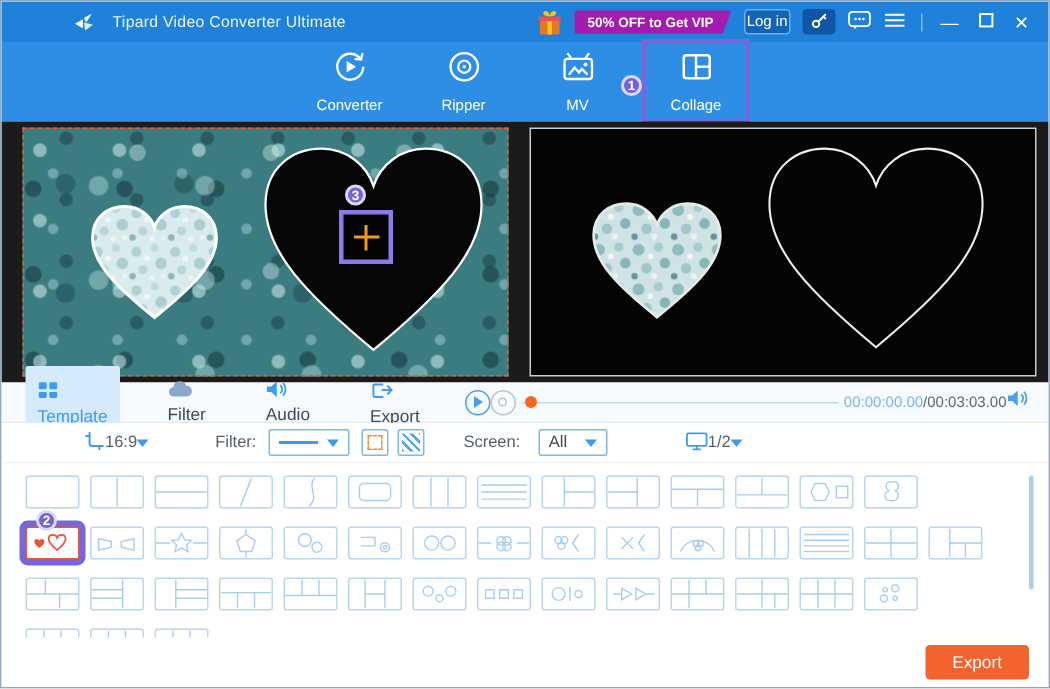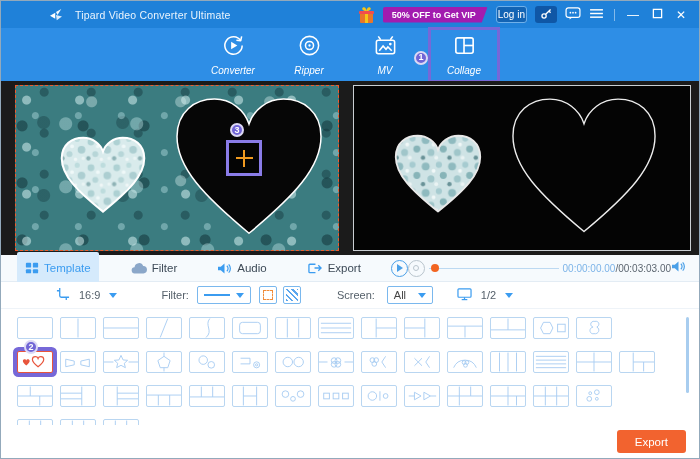--- a/index.html
+++ b/index.html
@@ -16,21 +16,21 @@
            clip-path:polygon(0 0,100% 0,calc(100% - 6px) 100%,0 100%); cursor:pointer; }
   .login-btn { background:#1364b4; border:1px solid #6fb0ea; color:#fff; font-size:10px; height:17px; padding:0 1px; border-radius:3px; cursor:pointer; font-family:inherit; }
   .key-btn { background:#0f57a6; border:none; width:22px; height:17px; border-radius:3px; display:flex; align-items:center; justify-content:center; cursor:pointer; }
   .tb-icon { color:#eaf4fd; display:flex; align-items:center; cursor:pointer; background:none; border:none; }
   .tb-sep { width:1px; height:12px; background:rgba(255,255,255,.45); margin:0 2px; }
   .winctl { color:#fff; font-size:12px; width:16px; text-align:center; cursor:pointer; background:none; border:none; font-family:inherit; }
 
   
   .navbar { position:absolute; left:0; top:27px; width:100%; height:53px; background:#2e8ee6; display:flex; align-items:center; justify-content:center; gap:10px; }
   .nav-tab { position:relative; width:66px; display:flex; flex-direction:column; align-items:center; gap:3px; padding:3px 0 4px; cursor:pointer; }
-  .nav-tab .nav-label { color:#fff; font-size:10px;font-style:italic; }
+  .nav-tab .nav-label { color:#fff; font-size:10px; }
   .nav-tab.boxed { border:3px solid #7668d8; width:72px; }
   .step-badge { width:14px; height:14px; border-radius:50%; background:#7165d6; border:2px solid #dcd8f4; color:#fff; font-size:9px; font-weight:bold;
                 display:flex; align-items:center; justify-content:center; line-height:1; }
   .badge-nav { position:absolute; left:-17px; top:21px; }
 
   
   .preview-strip { position:absolute; left:0; top:80px; width:100%; height:174px; background:#1b1b1b; }
   .panel { position:absolute; top:4px; height:166px; }
   .panel-left { left:14px; width:324px; border:1px dashed #ee5a2c;
     background-color:#3b7c80;
@@ -47,39 +47,39 @@
   .panel svg.hearts { position:absolute; left:0; top:0; width:100%; height:100%; }
   .plus-box { position:absolute; left:210px; top:54px; width:36px; height:36px; border:3px solid #8a7ce8; background:rgba(0,0,0,.2);
               display:flex; align-items:center; justify-content:center; cursor:pointer; }
   .plus-box .ph { position:absolute; width:17px; height:2.5px; background:#f09a20; }
   .plus-box .pv { position:absolute; width:2.5px; height:17px; background:#f09a20; }
   .badge-plus { position:absolute; left:214px; top:37px; }
 
   
   .controls-row { position:absolute; left:0; top:254px; width:100%; height:27px; background:#f6fafd; border-bottom:1px solid #e3ecf4; display:flex; align-items:center; }
   .panel-tabs { display:flex; align-items:center; gap:24px; margin-left:16px; }
-  .ptab { display:flex; align-items:center; gap:5px; font-size:11.5px; color:#3d4a57; cursor:pointer; padding:9px 8px; border-radius:2px; }
+  .ptab { display:flex; align-items:flex-start; gap:5px; font-size:11.5px; color:#3d4a57; cursor:pointer; padding:9px 8px; border-radius:2px;flex-direction:column; }
   .ptab.active { background:#d5eafc; color:#3b9cf0; }
   .playback { display:flex; align-items:center; margin-left:22px; flex:1; padding-right:13px; gap:0; }
   .pb-btn { width:17px; height:17px; border-radius:50%; background:none; display:flex; align-items:center; justify-content:center; cursor:pointer; }
   .pb-play { border:1.4px solid #4aa0e8; }
   .pb-play .tri { width:0; height:0; border-left:6px solid #4aa0e8; border-top:4px solid transparent; border-bottom:4px solid transparent; margin-left:2px; }
   .pb-stop { border:1.4px solid #b9c5cd; }
   .pb-stop .dot { width:6px; height:6px; border:1.4px solid #b9c5cd; border-radius:50%; }
   .slider { flex:1; height:10px; position:relative; cursor:pointer; margin:0 4px; }
   .slider .track { position:absolute; left:0; right:0; top:4.5px; height:1.6px; background:#bcd9f2; }
   .slider .knob { position:absolute; left:2px; top:1px; width:8px; height:8px; border-radius:50%; background:#f26522; }
   .time { font-size:10px; white-space:nowrap; }
   .time .cur { color:#7db4e8; }
   .time .sep, .time .tot { color:#5c6670; }
 
   
   .toolbar { position:absolute; left:0; top:281px; width:100%; height:27px; background:#fff; border-bottom:1px solid #eef3f8; display:flex; align-items:center; font-size:11px; color:#55606a; }
   .caret { width:0; height:0; border-left:4px solid transparent; border-right:4px solid transparent; border-top:5px solid #3b9cf0; display:inline-block; }
-  .tb-group { display:flex; align-items:center; gap:9px; }
+  .tb-group { display:flex; align-items:center; gap:0; }
   .aspect { margin-left:55px; cursor:pointer; }
   .lbl { margin-left:0; }
   .dd { background:#fff; border:1px solid #7ab8ee; border-radius:2px; height:18px; display:flex; align-items:center; gap:6px; padding:0 6px; cursor:pointer; }
   .dd-line { width:30px; height:2px; background:#3b9cf0; }
   .sq-btn { width:18px; height:18px; border:1px solid #7ab8ee; border-radius:2px; background:#fff; display:flex; align-items:center; justify-content:center; cursor:pointer; }
   .dash-in { width:10px; height:10px; border:1px dashed #f08c3a; }
   .hatch-in { width:12px; height:12px; background:repeating-linear-gradient(45deg,#5aa6ee 0 1.5px,transparent 1.5px 4px); }
 
   
   .grid { position:absolute; left:0; top:308px; width:100%; height:116px; background:#fff; overflow:hidden; padding:8px 0 0 16px; }
@@ -328,26 +328,26 @@
     <span class="dd" style="margin-left:8px;width:54px;">
       <span class="dd-line"></span>
       <span class="caret"></span>
     </span>
     <span class="sq-btn" style="margin-left:8px;">
         <span class="dash-in"></span>
       </span>
     <span class="sq-btn" style="margin-left:6px;">
         <span class="hatch-in"></span>
       </span>
-    <span class="lbl" style="margin-left:36px;">Screen:</span>
+    <span class="lbl" style="margin-left:26px;">Screen:</span>
     <span class="dd" style="margin-left:12px;width:46px;justify-content:space-between;">
       <span style="color:#444;">All</span>
       <span class="caret"></span>
     </span>
-    <div class="tb-group" style="margin-left:24px;">
+    <div class="tb-group" style="margin-left:52px;">
       <span><svg viewBox="0 0 16 15" width="15" height="14">
             <g stroke="#3b9cf0" stroke-width="1.3" fill="none">
               <rect x="1" y="2" width="14" height="9" rx="1"></rect>
               <line x1="8" y1="11" x2="8" y2="13.5"></line>
               <line x1="5" y1="13.5" x2="11" y2="13.5"></line>
             </g>
           </svg></span>
       <span>1/2</span>
       <span class="caret"></span>
     </div>

